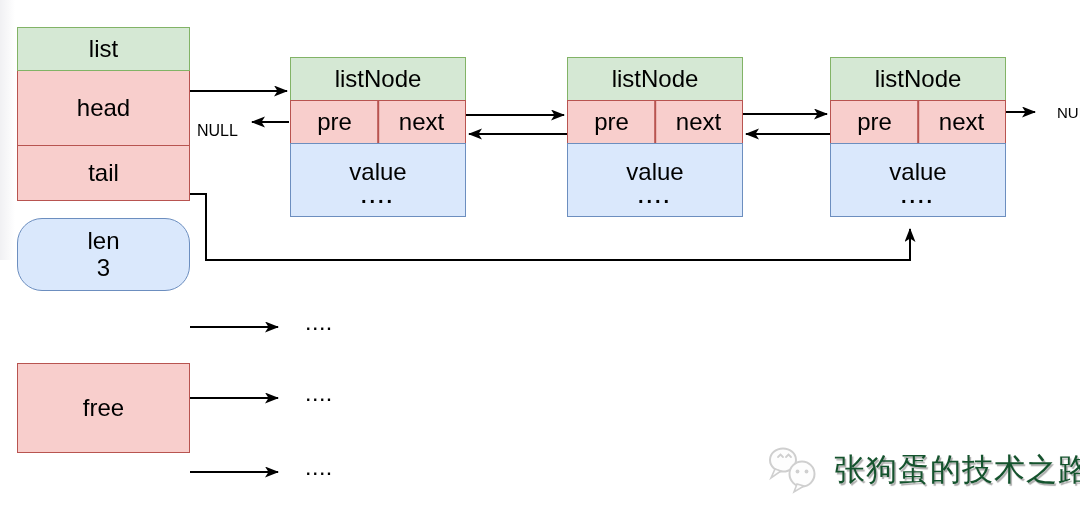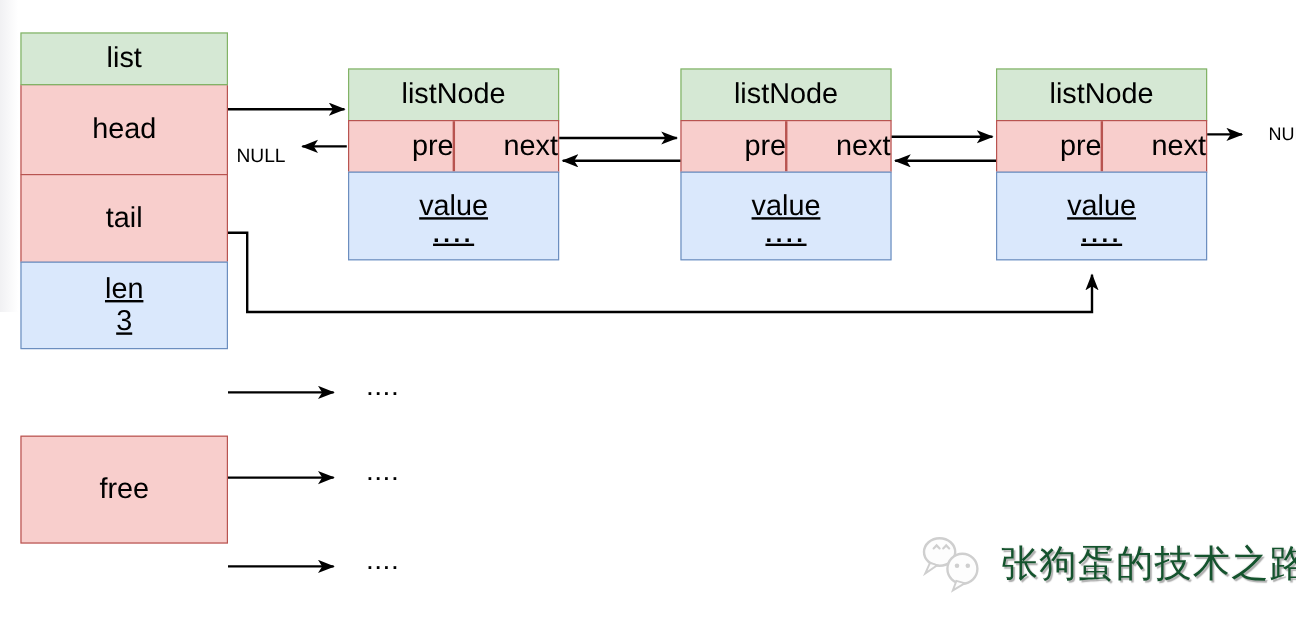--- a/index.html
+++ b/index.html
@@ -12,24 +12,24 @@
     background:linear-gradient(to right,#ededf0,rgba(255,255,255,0));
     opacity:.8;
   }
   .cell{
     position:absolute;box-sizing:border-box;border:1.6px solid;
     display:flex;align-items:center;justify-content:center;
     font-size:24px;line-height:1.12;text-align:center;
   }
   .green{background:#d5e8d4;border-color:#82b366;}
   .pink{background:#f8cecc;border-color:#b85450;}
-  .blue{background:#dae8fc;border-color:#6c8ebf;text-decoration:underline;}
-  .two-line{flex-direction:column;}
+  .blue{background:#dae8fc;border-color:#6c8ebf;}
+  .two-line{flex-direction:column;border-radius:25px;}
   .pn-row{padding:0;}
-  .pn{flex:1;text-align:right;}
+  .pn{flex:1;text-align:center;}
   .pn-divider{
     position:absolute;left:50%;top:0;bottom:0;width:1.6px;
     background:#b85450;transform:translateX(-50%);
   }
   .value-cell{flex-direction:column;padding-top:2px;}
   .value-dots{
     font-weight:700;font-size:20px;letter-spacing:3px;
     line-height:14px;margin-top:3px;
   }
   .null-label{position:absolute;font-size:16px;line-height:20px;}
@@ -50,21 +50,21 @@
 </style>
 </head>
 <body>
 
 <div class="canvas">
 
   <div class="corner-shade"></div>
 
   <div class="cell pink" style="left:17px;top:70px;width:173px;height:76px">head</div>
   <div class="cell green" style="left:17px;top:27px;width:173px;height:44px">list</div>
-  <div class="cell pink" style="left:17px;top:145px;width:173px;height:74px">tail</div>
+  <div class="cell pink" style="left:17px;top:145px;width:173px;height:56px">tail</div>
   <div class="cell blue two-line" style="left:17px;top:218px;width:173px;height:73px">
     <span>len</span>
     <span>3</span>
   </div>
   <div class="cell pink" style="left:17px;top:363px;width:173px;height:90px">free</div>
 
   <div class="cell green" style="left:290px;top:57px;width:176px;height:44px">listNode</div>
   <div class="cell pink pn-row" style="left:290px;top:100px;width:176px;height:44px">
     <span class="pn">pre</span>
     <span class="pn">next</span>

